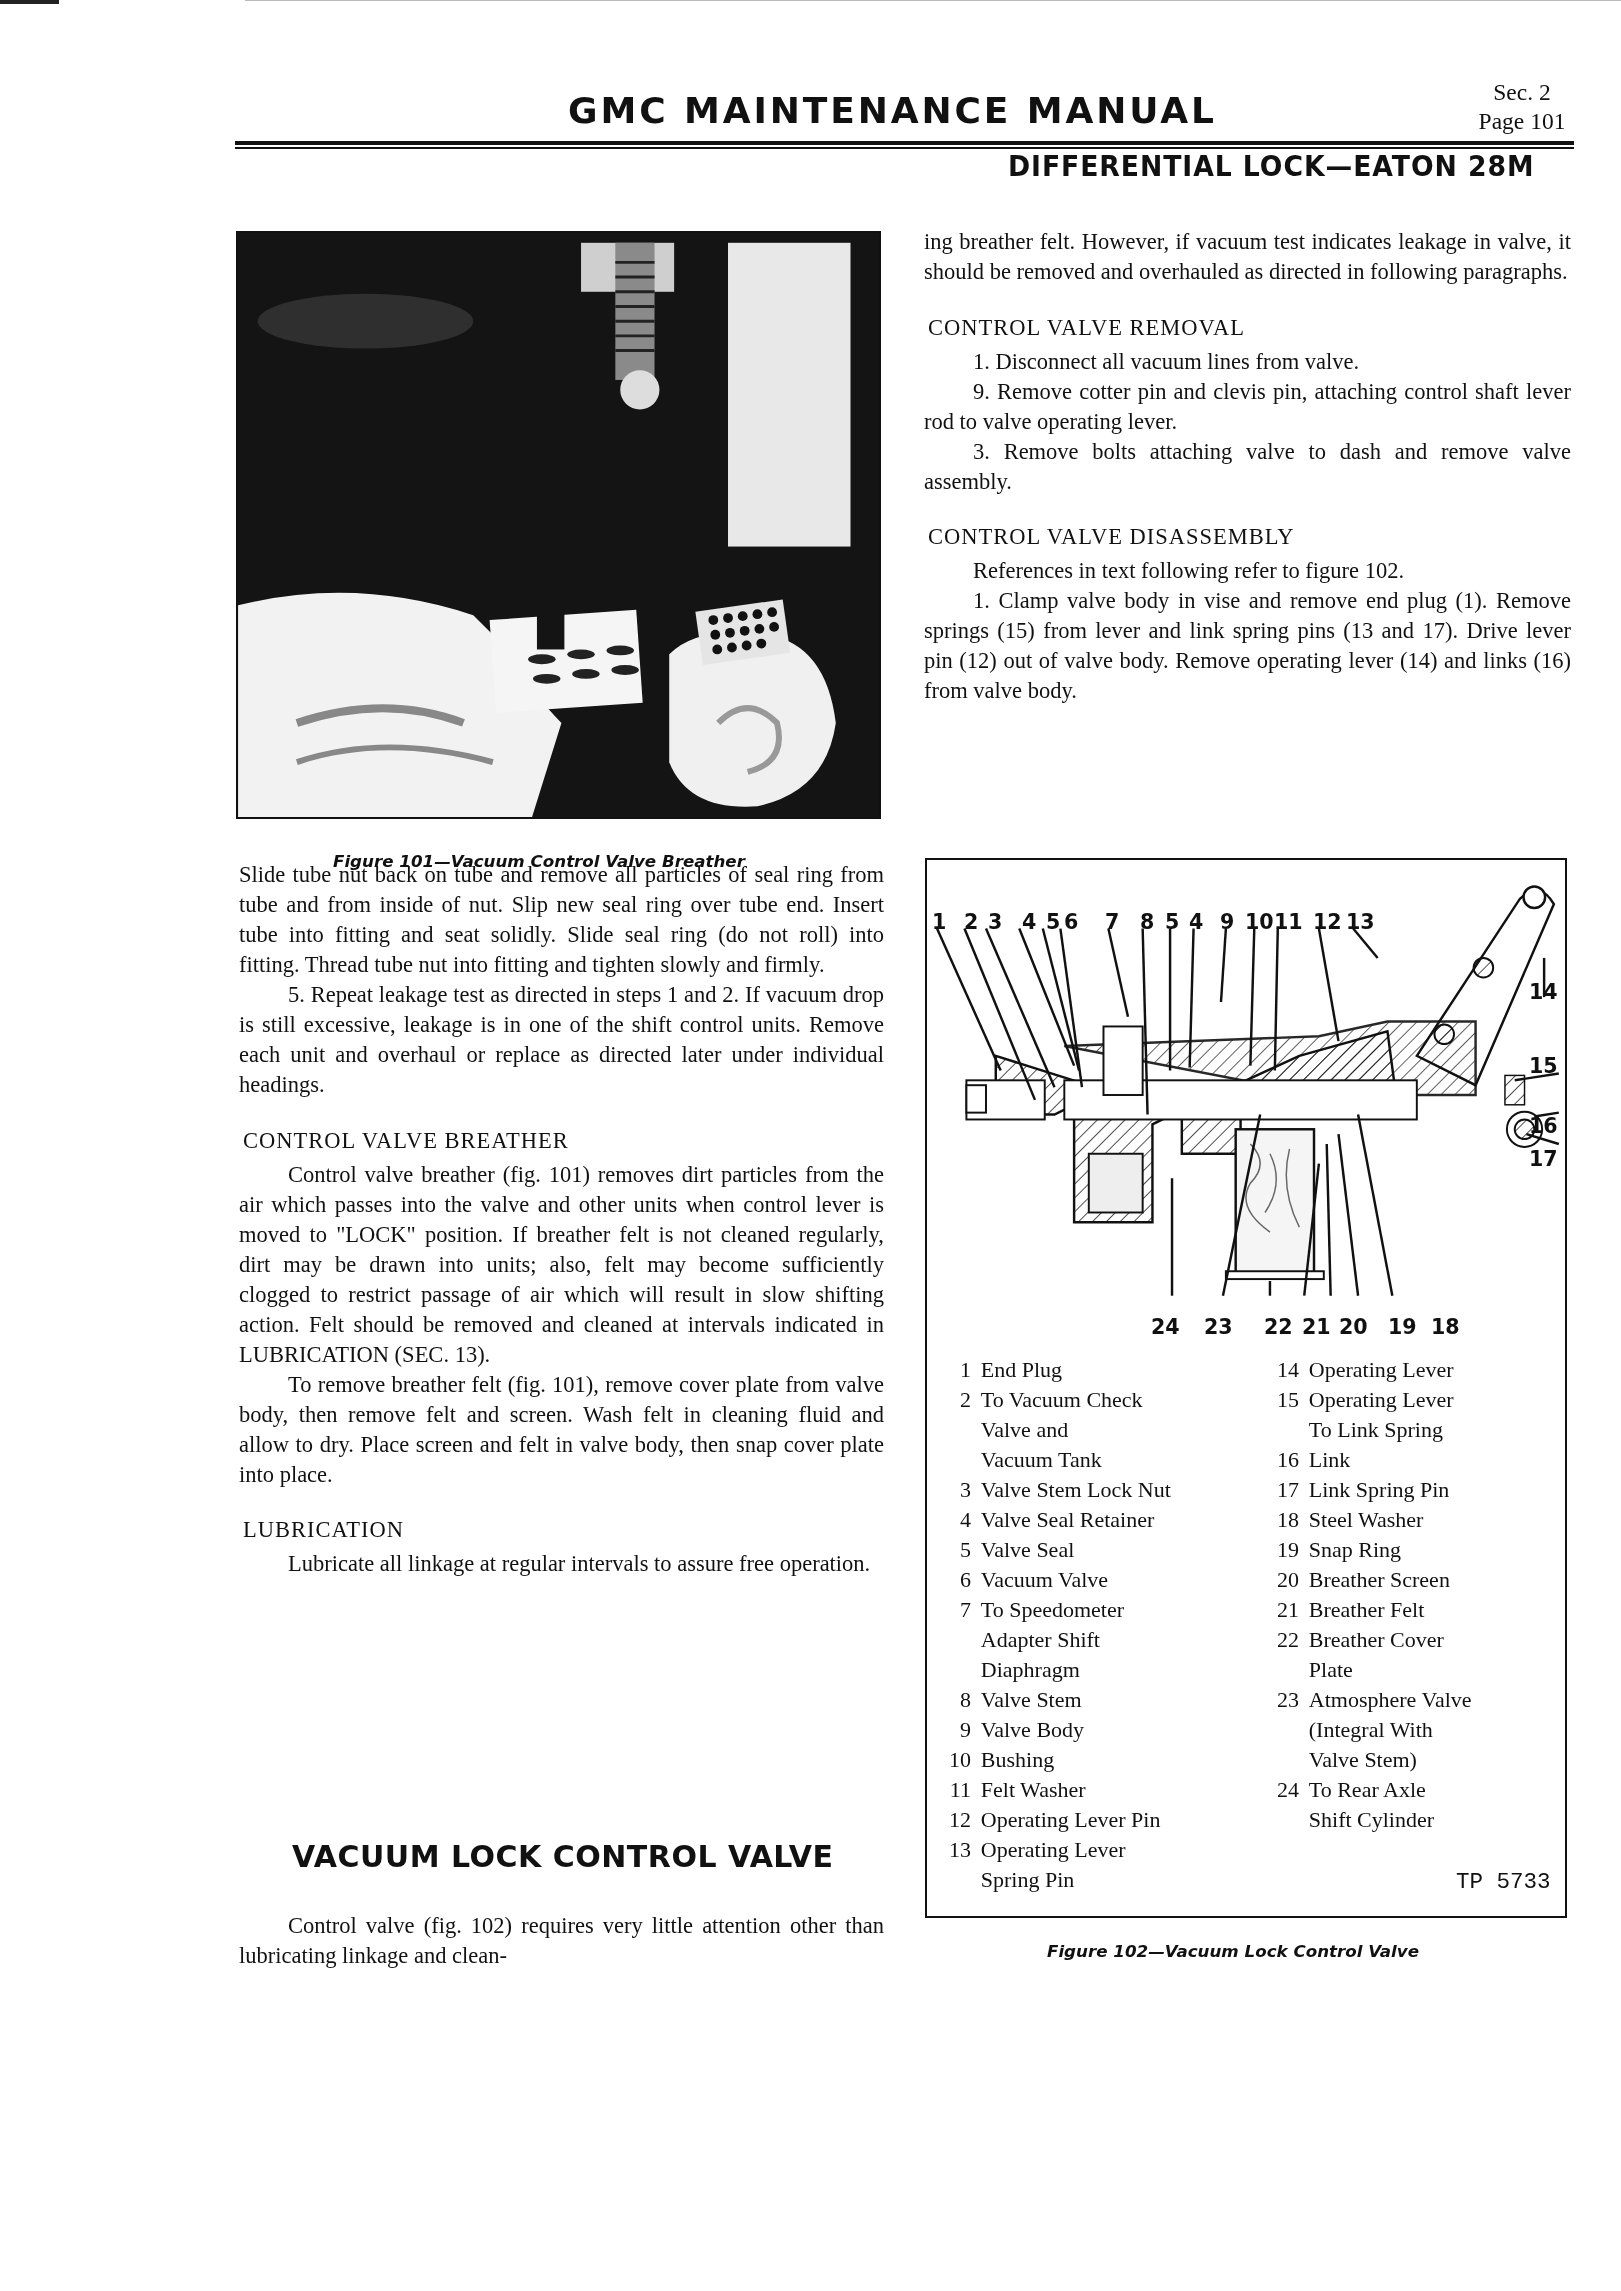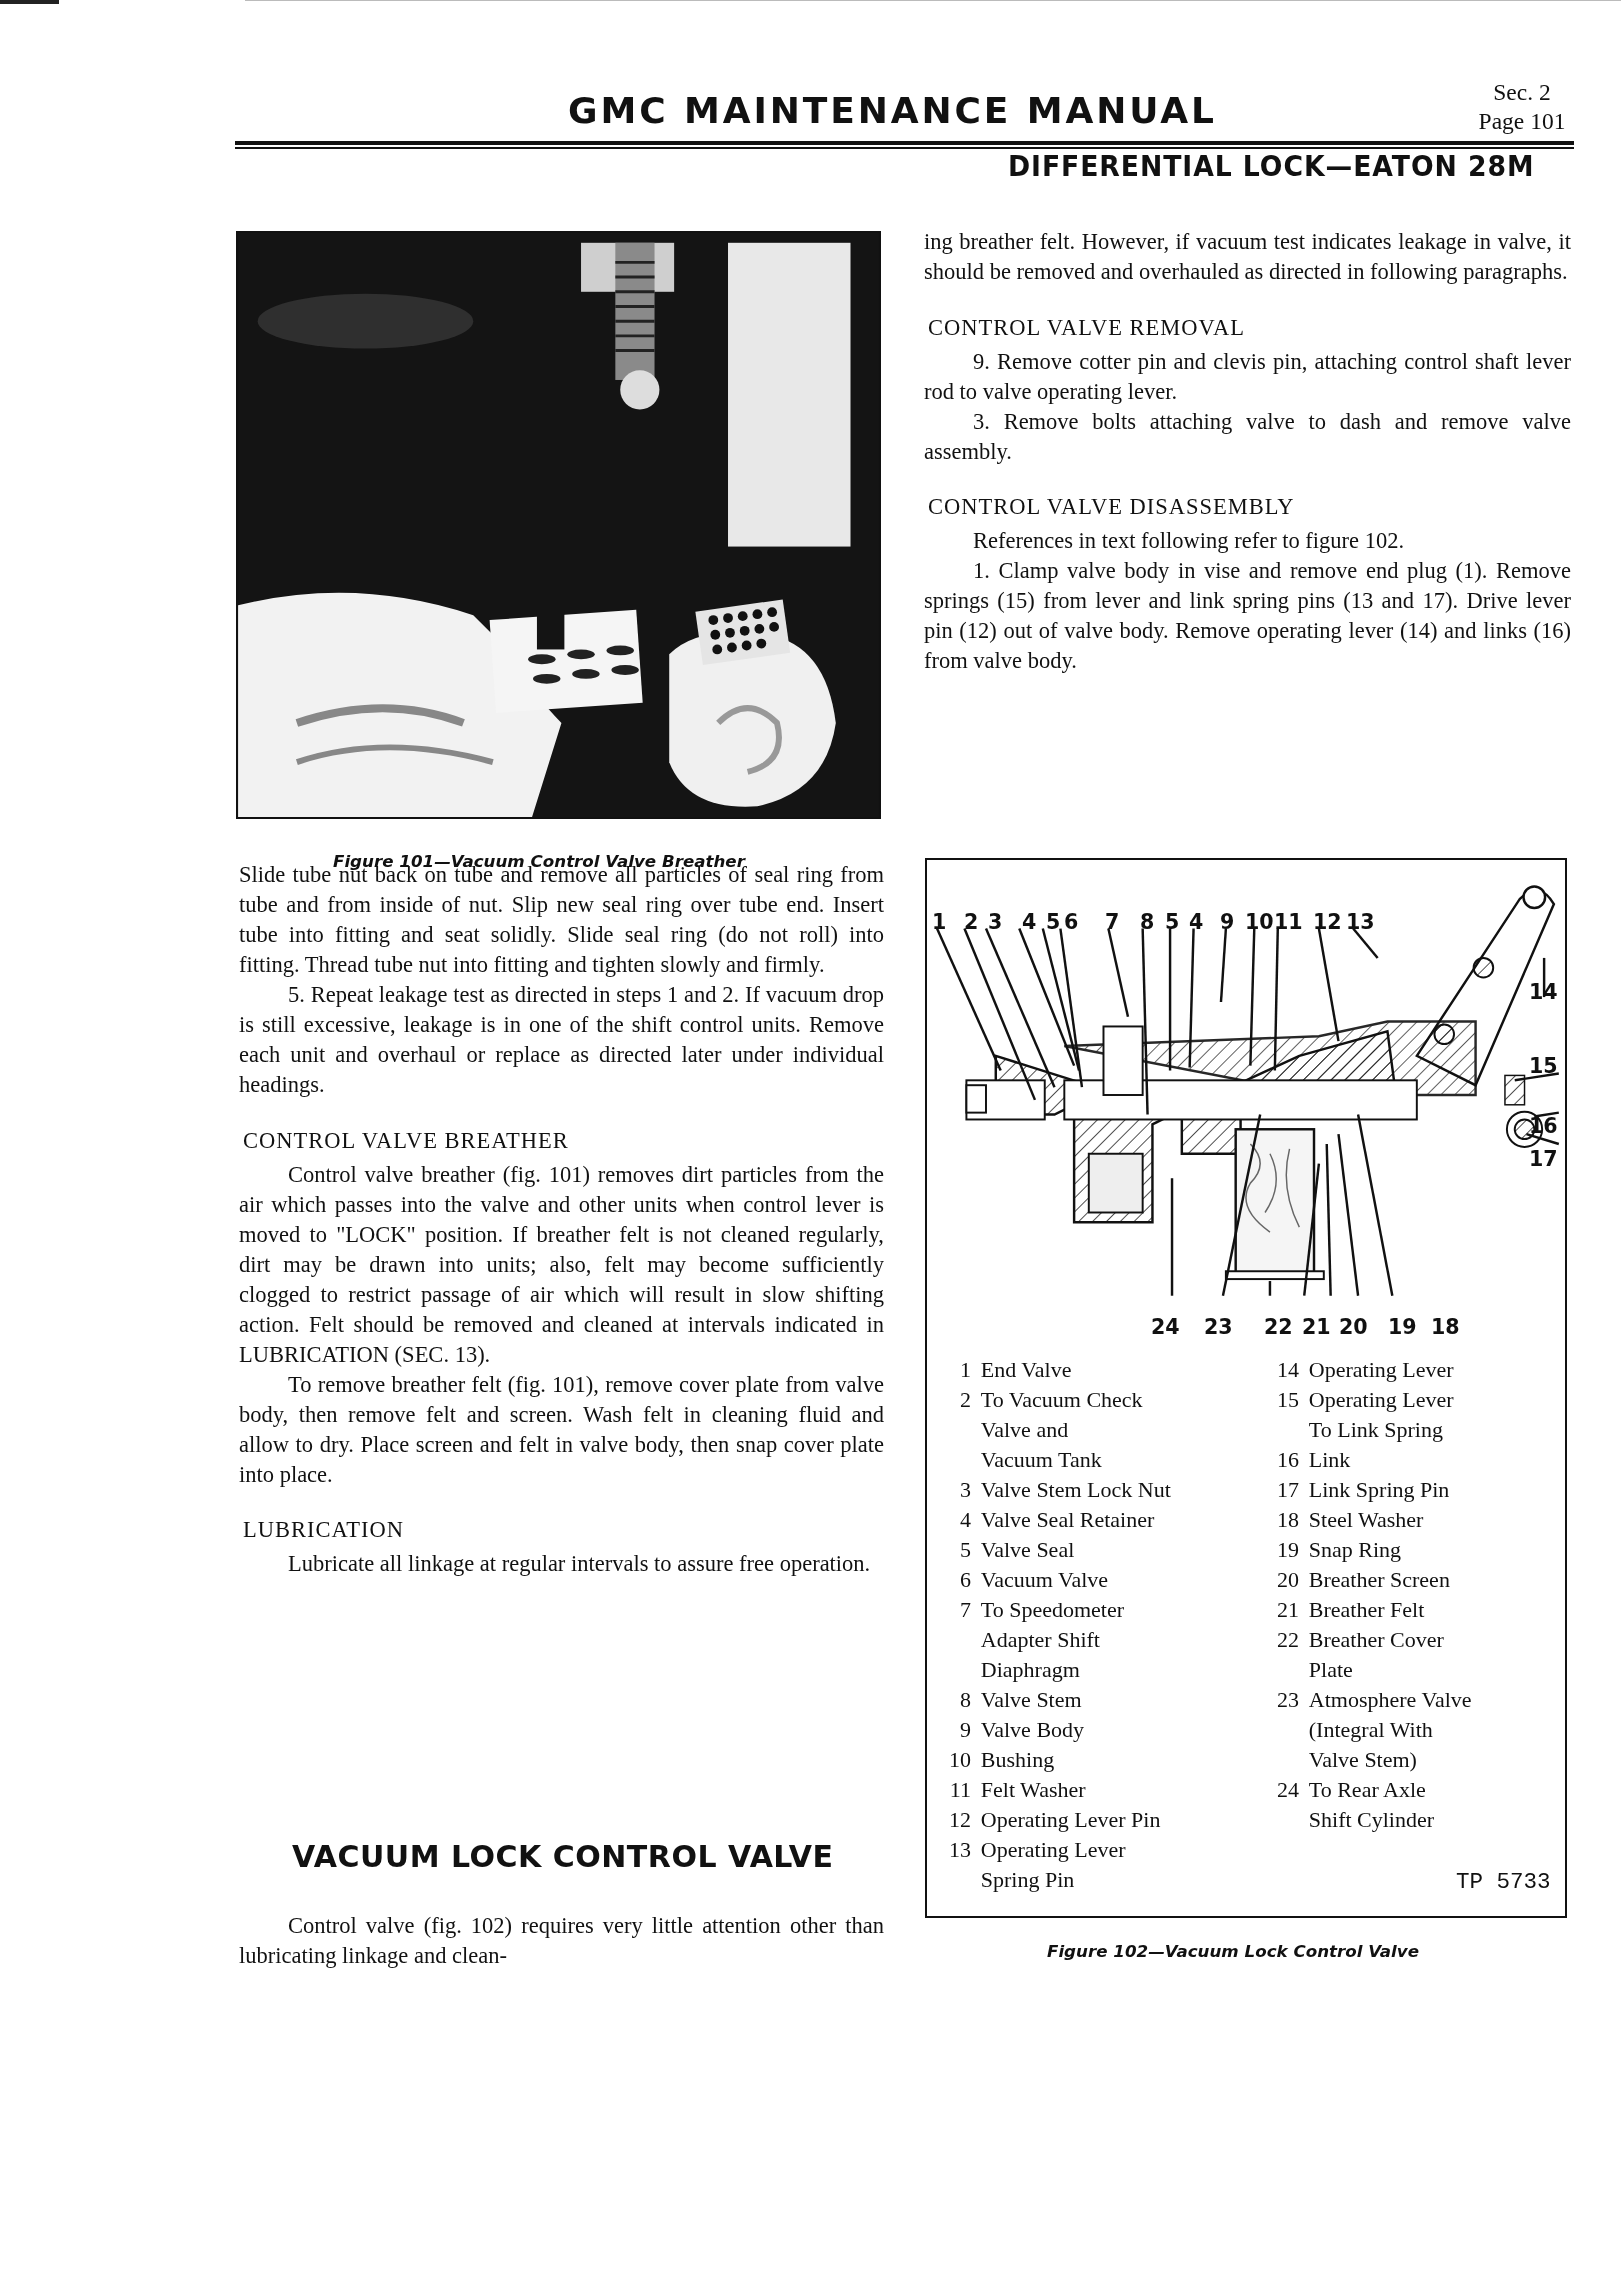--- a/index.html
+++ b/index.html
@@ -109,20 +109,21 @@
 </div>
 <div class="abs big-head" style="left:292px; top:1839px;">VACUUM LOCK CONTROL VALVE</div>
 <div class="abs col" style="left:239px; top:1911px; width:645px;">
   <p class="ind">Control valve (fig. 102) requires very little attention other than lubricating linkage and clean-</p>
 </div>
 
 <div class="abs col" style="left:924px; top:227px; width:647px;">
   <p>ing breather felt. However, if vacuum test indicates leakage in valve, it should be removed and overhauled as directed in following paragraphs.</p>
   <div class="gap"></div>
   <p class="head">CONTROL VALVE REMOVAL</p>
+  <p class="ind">1. Disconnect all vacuum lines from valve.</p>
   <p class="ind">9. Remove cotter pin and clevis pin, attaching control shaft lever rod to valve operating lever.</p>
   <p class="ind">3. Remove bolts attaching valve to dash and remove valve assembly.</p>
   <div class="gap"></div>
   <p class="head">CONTROL VALVE DISASSEMBLY</p>
   <p class="ind">References in text following refer to figure 102.</p>
   <p class="ind">1. Clamp valve body in vise and remove end plug (1). Remove springs (15) from lever and link spring pins (13 and 17). Drive lever pin (12) out of valve body. Remove operating lever (14) and links (16) from valve body.</p>
 </div>
 
 <div class="abs figbox"></div>
 
@@ -209,21 +210,21 @@
 <div class="abs callout" style="left:1204px; top:1315px;">23</div>
 <div class="abs callout" style="left:1264px; top:1315px;">22</div>
 <div class="abs callout" style="left:1302px; top:1315px;">21</div>
 <div class="abs callout" style="left:1339px; top:1315px;">20</div>
 <div class="abs callout" style="left:1388px; top:1315px;">19</div>
 <div class="abs callout" style="left:1431px; top:1315px;">18</div>
 
 <div class="abs legend" style="left:936px; top:1355px; width:333px;">
   <div class="row">
       <span class="num">1</span>
-      <span class="txt">End Valve</span>
+      <span class="txt">End Plug</span>
     </div>
   <div class="row">
       <span class="num">2</span>
       <span class="txt">To Vacuum Check
   Valve and
   Vacuum Tank</span>
     </div>
   <div class="row">
       <span class="num">3</span>
       <span class="txt">Valve Stem Lock Nut</span>

